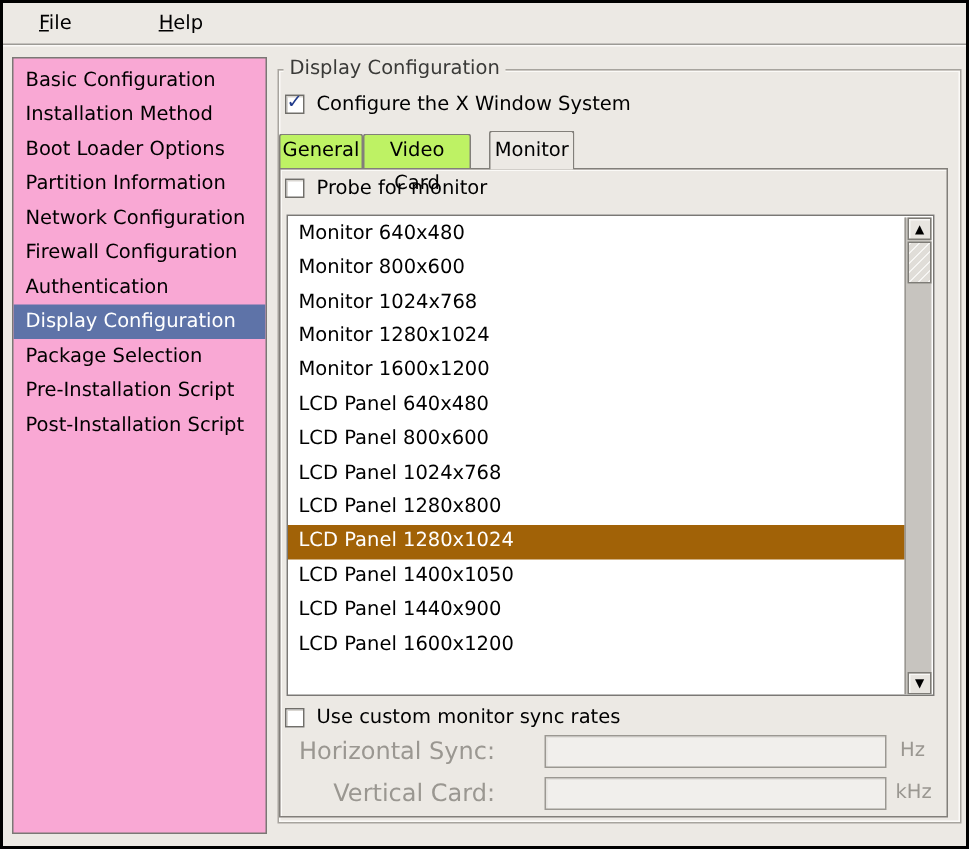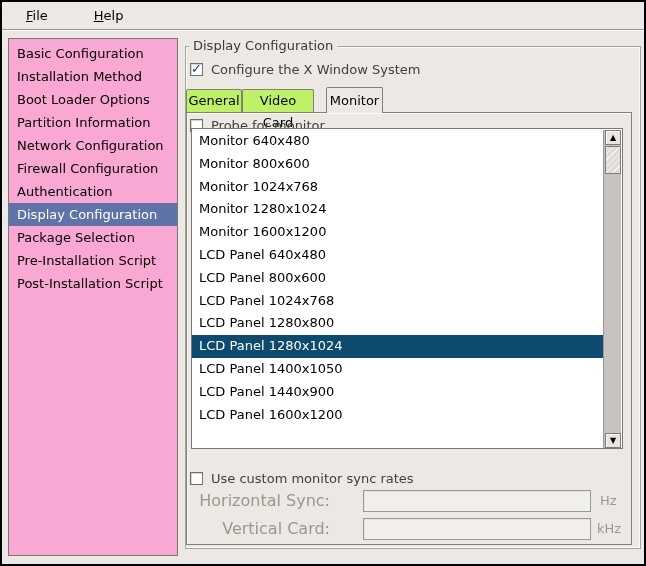--- a/index.html
+++ b/index.html
@@ -1,48 +1,48 @@
 <!DOCTYPE html>
 <html><head>
 <meta charset="utf-8">
 <style>
   html,body{margin:0;padding:0;background:#fff;}
   *{box-sizing:border-box;font-family:"DejaVu Sans","Liberation Sans",sans-serif;}
   .win{position:relative;width:646px;height:566px;background:#ece9e4;border:2px solid #000;overflow:hidden;}
   
   .menubar{position:absolute;left:0;top:0;width:642px;height:28px;display:flex;align-items:center;
-           padding-left:18px;gap:34px;border-bottom:1px solid #9c9a95;box-shadow:0 1px 0 #fbfaf8;}
+           padding-left:18px;gap:46px;border-bottom:1px solid #9c9a95;box-shadow:0 1px 0 #fbfaf8;}
   .menu-item{font-size:13px;color:#000;padding:2px 6px;cursor:default;}
   .menu-item .mn{text-decoration:underline;}
   
   .sidebar{position:absolute;left:6px;top:36px;width:170px;height:518px;background:#f9a8d4;
            border:1px solid #7a7875;padding-top:3px;overflow:hidden;}
   .side-item{height:23px;line-height:23px;padding-left:8px;font-size:13px;color:#000;white-space:nowrap;}
   .side-item.selected{background:#5e73a8;color:#fff;}
   
   .frame{position:absolute;left:183px;top:44px;width:456px;height:503px;
          border:1px solid #a7a49e;box-shadow:inset 1px 1px 0 #fbfaf7, inset -1px -1px 0 #fbfaf7;}
   .frame-legend{position:absolute;left:187px;top:36px;background:#ece9e4;padding:0 4px;
                 font-size:13px;color:#3a3a38;}
   
   .checkbox{position:absolute;width:13px;height:13px;background:#fff;border:1px solid #716f6a;
             box-shadow:inset 1px 1px 0 #d9d6d1;}
   .checkbox .mark{position:absolute;left:0px;top:-3px;font-size:13px;font-weight:bold;color:#203a8a;line-height:16px;}
-  .cb-label{position:absolute;font-size:13px;color:#404040;height:17px;line-height:17px;white-space:nowrap;}
+  .cb-label{position:absolute;font-size:13px;color:#000000;height:17px;line-height:17px;white-space:nowrap;}
   
   .tab{position:absolute;font-size:13px;text-align:center;border:1px solid #827f7a;border-bottom:none;
        background:#bef264;height:23px;line-height:22px;top:87px;border-radius:2px 2px 0 0;}
   .tab.active{background:#ece9e4;top:85px;height:26px;line-height:25px;z-index:3;}
   .page{position:absolute;left:184px;top:110px;width:446px;height:433px;border:1px solid #827f7a;
         box-shadow:inset 1px 1px 0 #fbfaf7;}
   
-  .mlist{position:absolute;left:189px;top:126px;width:432px;height:321px;background:#fff;
+  .mlist{position:absolute;left:189px;top:141px;width:432px;height:321px;background:#fff;
          border:1px solid #7a7875;overflow:hidden;padding-top:1px;}
   .mon-row{height:22.8px;line-height:22.8px;padding-left:7px;font-size:13px;color:#000;white-space:nowrap;width:412px;}
-  .mon-row.selected{background:#0c4a6e;color:#fff;}
+  .mon-row.selected{background:#a16207;color:#fff;}
   
   .sbar{position:absolute;right:1px;top:1px;width:18px;height:318px;background:#c7c4bf;border-left:1px solid #9a9792;}
   .sb-btn{position:absolute;left:1px;width:16px;height:15px;background:#e8e5e0;border:1px solid #7e7c77;
           box-shadow:inset 1px 1px 0 #f9f8f6;display:flex;align-items:center;justify-content:center;}
   .sb-btn span{font-size:8px;line-height:8px;color:#000;}
   .sb-up{top:0;}
   .sb-down{bottom:0;}
   .sb-thumb{position:absolute;left:1px;top:16px;width:16px;height:28px;background:#e0ddd8;border:1px solid #7e7c77;
             background-image:repeating-linear-gradient(135deg,#f6f5f3 0px,#f6f5f3 1px,rgba(0,0,0,0) 1px,rgba(0,0,0,0) 4.5px);}
   

